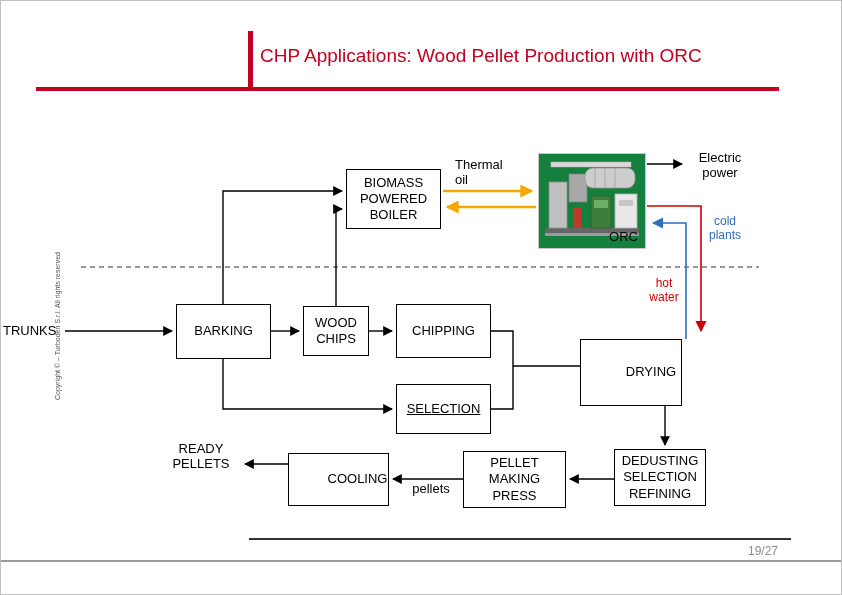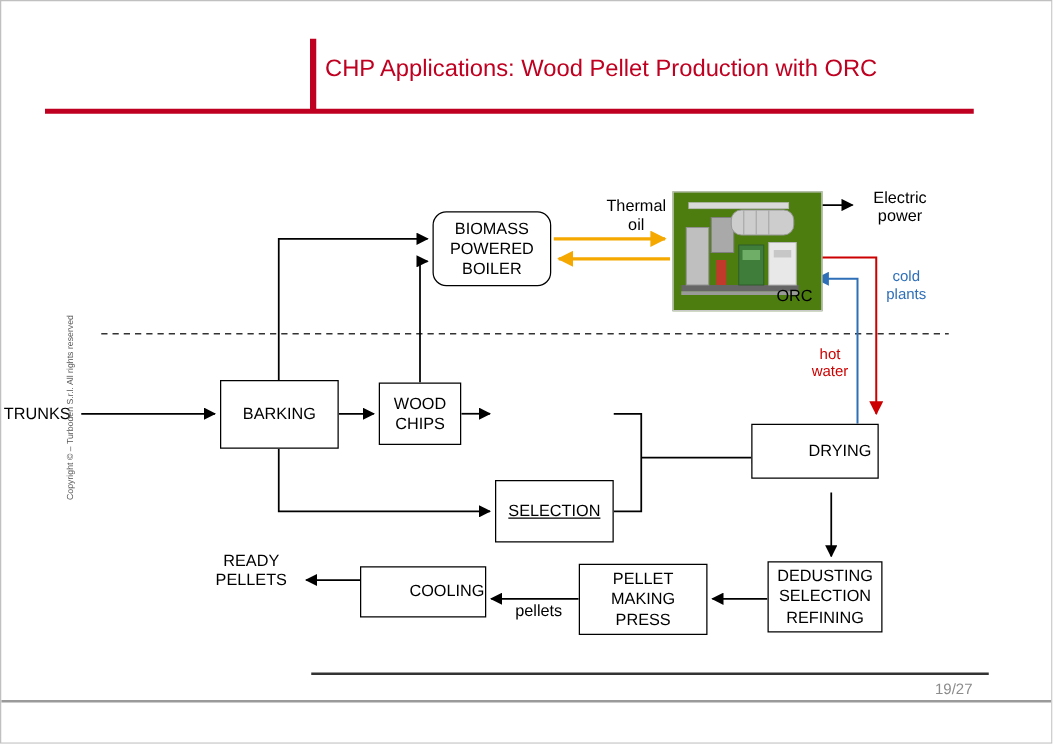--- a/index.html
+++ b/index.html
@@ -13,41 +13,41 @@
   #title-bar{left:247px;top:30px;width:5px;height:57px;background:#C00020;}
   #page-title{left:259px;top:44px;font-size:19px;color:#C00020;white-space:nowrap;}
   #title-underline{left:35px;top:86px;width:743px;height:4px;background:#C00020;}
   
   .pbox{
     position:absolute;background:#fff;border:1.5px solid #000;
     display:flex;align-items:center;justify-content:center;
     text-align:center;font-size:13px;line-height:1.25;padding:2px;box-sizing:border-box;
     z-index:2;
   }
-  #box-boiler{left:345px;top:168px;width:95px;height:60px;border-radius:11px;}
+  #box-boiler{left:345px;top:168px;width:95px;height:60px;}
   #box-barking{left:175px;top:303px;width:95px;height:55px;}
   #box-woodchips{left:302px;top:305px;width:66px;height:50px;}
   #box-chipping{left:395px;top:303px;width:95px;height:54px;}
   #box-selection{left:395px;top:383px;width:95px;height:50px;text-decoration:underline;}
-  #box-drying{left:600px;top:338px;width:102px;height:44px;padding-left:42px;}
+  #box-drying{left:579px;top:338px;width:102px;height:67px;padding-left:42px;}
   #box-dedusting{left:613px;top:448px;width:92px;height:57px;}
   #box-press{left:462px;top:450px;width:103px;height:57px;}
-  #box-cooling{left:287px;top:452px;width:101px;height:41px;padding-left:40px;}
+  #box-cooling{left:287px;top:452px;width:101px;height:53px;padding-left:40px;}
   
   .flabel{position:absolute;font-size:13px;line-height:1.15;z-index:2;}
   #label-trunks{left:2px;top:323px;width:62px;}
   #label-ready{left:160px;top:441px;width:80px;text-align:center;}
   #label-pellets{left:402px;top:481px;width:56px;text-align:center;}
-  #label-thermal{left:454px;top:157px;width:60px;text-align:center;margin-left:24px;}
+  #label-thermal{left:454px;top:157px;width:60px;text-align:left;}
   #label-electric{left:688px;top:150px;width:62px;text-align:center;}
   #label-cold{left:702px;top:214px;width:44px;text-align:center;font-size:12px;color:#2E6FB8;}
   #label-hot{left:642px;top:276px;width:42px;text-align:center;font-size:12px;color:#CC0000;}
   
   #orc-image{
-    left:537px;top:152px;width:120px;height:96px;background:#4d7c0f;
+    left:537px;top:152px;width:108px;height:96px;background:#15803d;
     border:1px solid #c9c9c9;z-index:2;box-sizing:border-box;
   }
   #orc-label{position:absolute;right:7px;bottom:4px;font-size:13px;color:#000;}
   
   #copyright{
     left:56px;top:325px;transform:translate(-50%,-50%) rotate(-90deg);
     font-size:7px;color:#555;white-space:nowrap;z-index:2;
   }
   
   #footer-line-top{left:248px;top:537px;width:542px;height:1.5px;background:#333;}
@@ -112,20 +112,23 @@
 
   <div class="pbox" id="box-boiler">
     <span>BIOMASS POWERED BOILER</span>
   </div>
   <div class="pbox" id="box-barking">
     <span>BARKING</span>
   </div>
   <div class="pbox" id="box-woodchips">
     <span>WOOD CHIPS</span>
   </div>
+  <div class="pbox" id="box-chipping">
+    <span>CHIPPING</span>
+  </div>
   <div class="pbox" id="box-selection">
     <span>SELECTION</span>
   </div>
   <div class="pbox" id="box-drying">
     <span>DRYING</span>
   </div>
   <div class="pbox" id="box-dedusting">
     <span>DEDUSTING SELECTION REFINING</span>
   </div>
   <div class="pbox" id="box-press">

